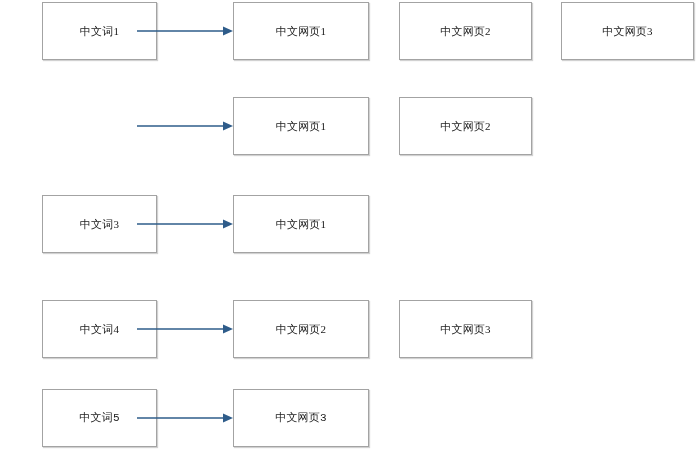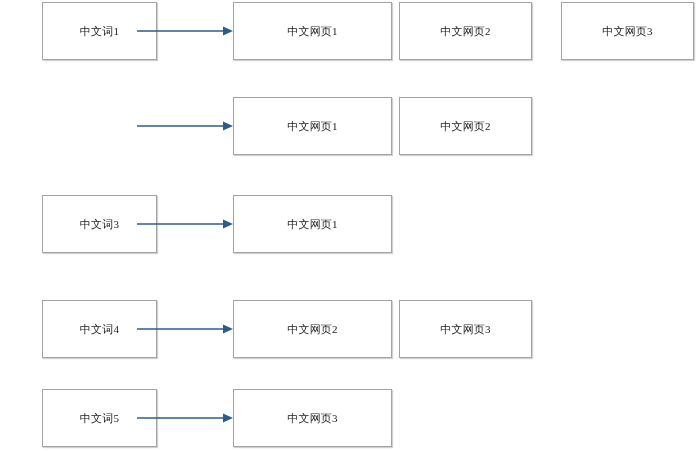--- a/index.html
+++ b/index.html
@@ -39,21 +39,21 @@
   }
   .node-label {
     font-size: 11px;
     line-height: 13px;
     color: #1a1a1a;
     letter-spacing: 0.2px;
     white-space: nowrap;
     font-weight: 400;
   }
   .col-0 { left: 2px;   width: 115px; margin-left: 40px; }
-  .col-1 { left: 233px; width: 159px; }
+  .col-1 { left: 233px; width: 136px; }
   .col-2 { left: 399px; width: 133px; }
   .col-3 { left: 561px; width: 133px; }
 
   .edge {
     position: absolute;
     top: 0;
     height: 58px;
     pointer-events: none;
   }
   .edge svg {
@@ -128,21 +128,21 @@
       </svg>
     </div>
     <div class="node col-1">
       <span class="node-label">中文网页2</span>
     </div>
     <div class="node col-2">
       <span class="node-label">中文网页3</span>
     </div>
   </div>
 
-  <div class="row" style="top:389px;">
+  <div class="row" style="top:389px;font-family:Liberation Mono, monospace;">
     <div class="node col-0">
       <span class="node-label">中文词5</span>
     </div>
     <div class="edge" style="left:137px; width:96px;">
       <svg width="96" height="58" viewBox="0 0 96 58">
         <line x1="0" y1="29" x2="86" y2="29" stroke="#2e5c8a" stroke-width="1.6"></line>
         <polygon points="86,24.5 96,29 86,33.5" fill="#2e5c8a"></polygon>
       </svg>
     </div>
     <div class="node col-1">

